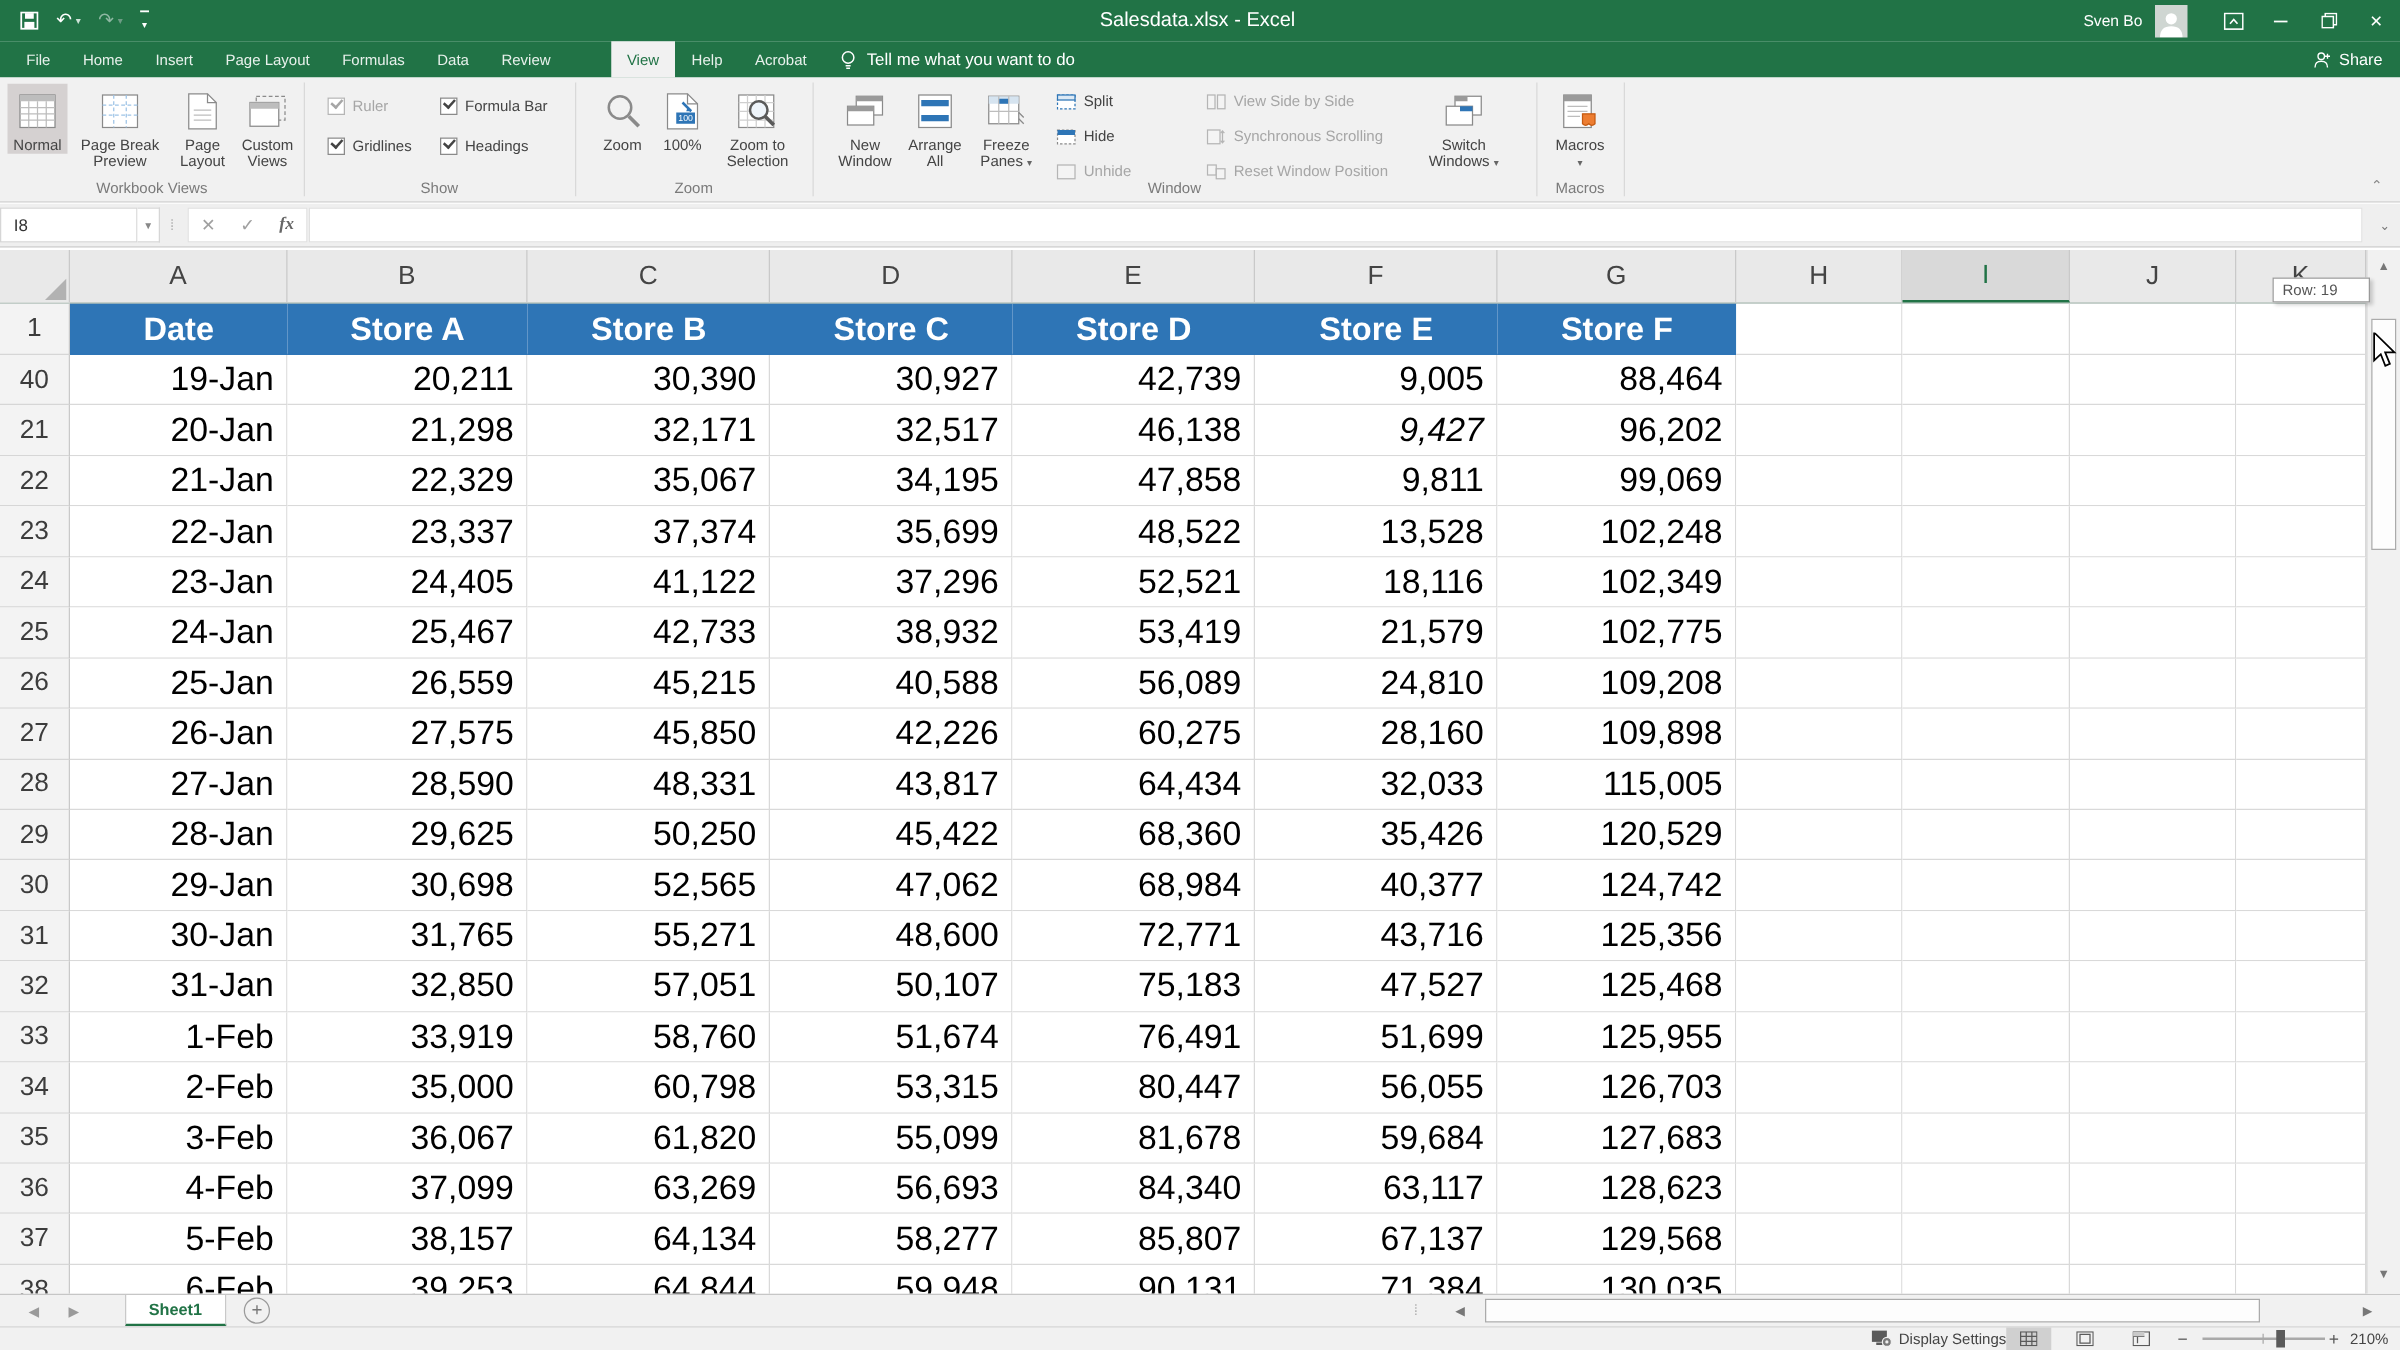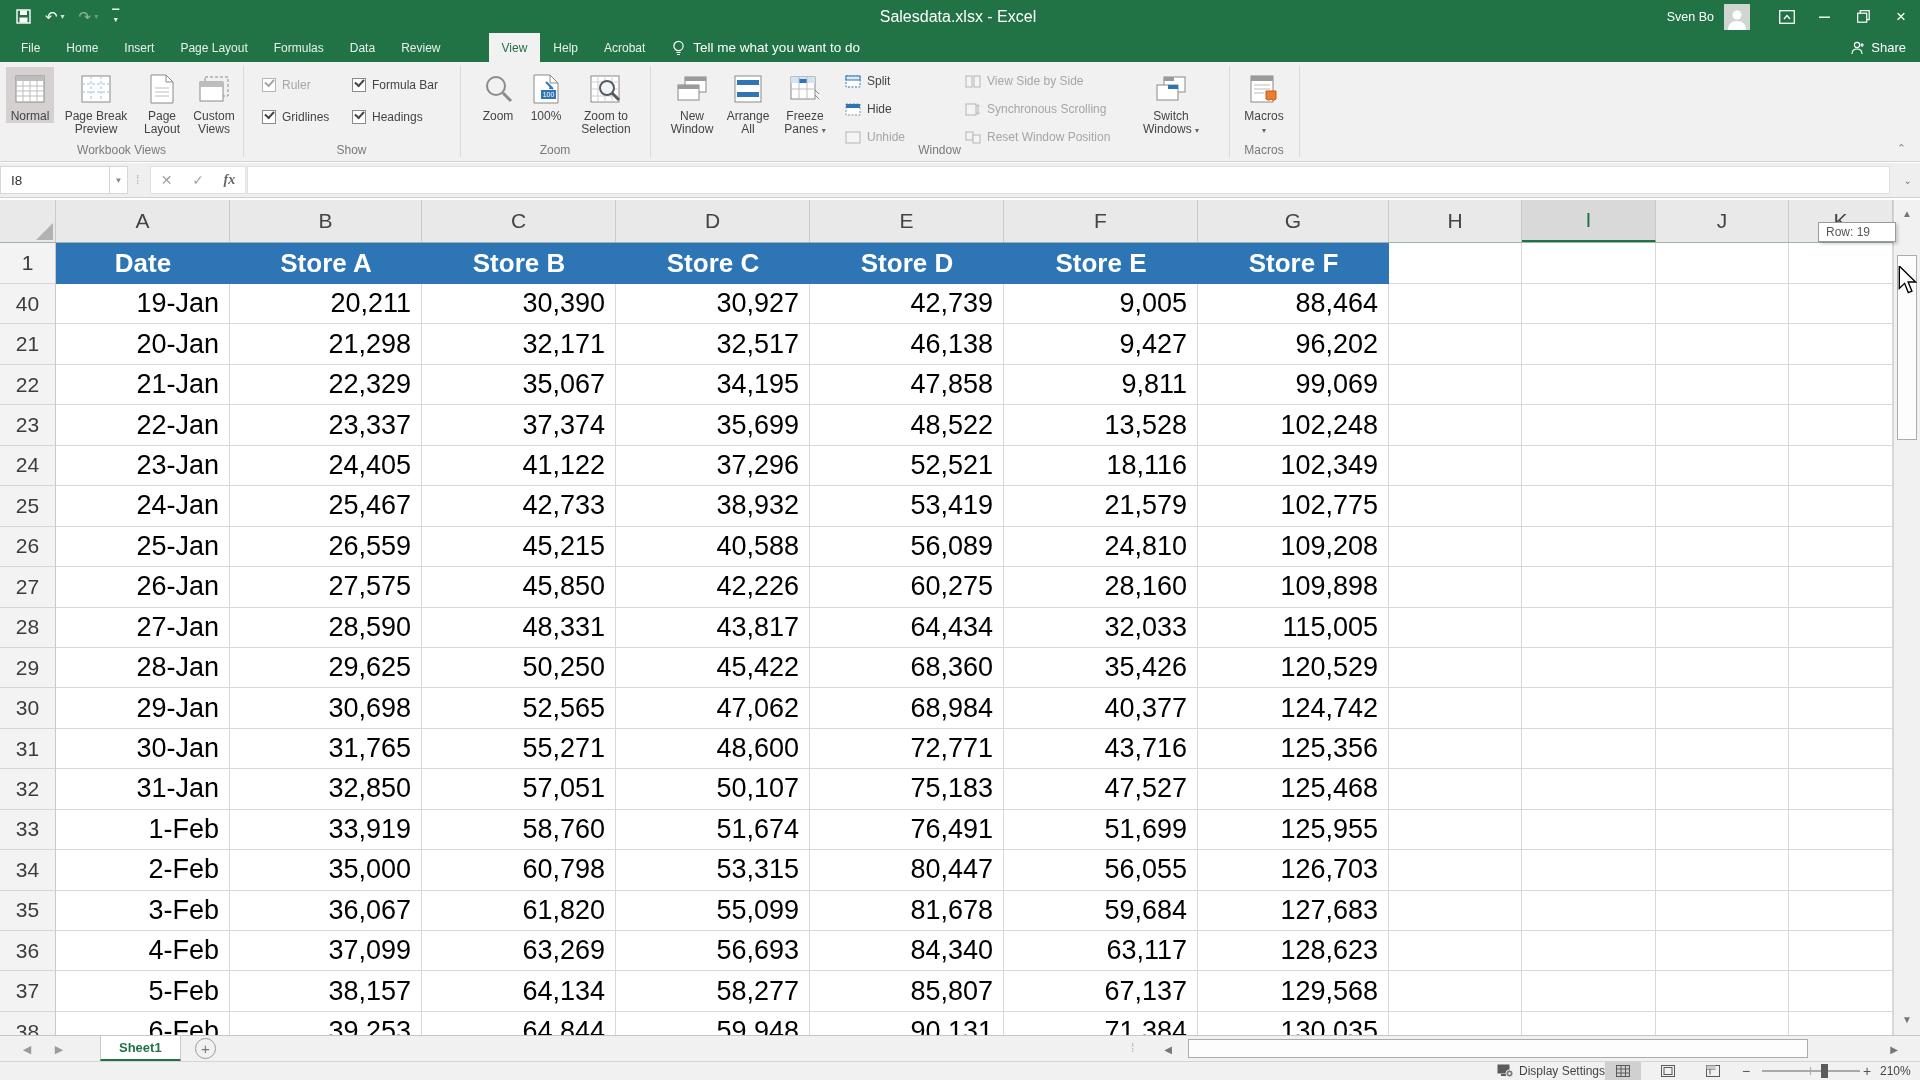--- a/index.html
+++ b/index.html
@@ -445,21 +445,21 @@
           <div class="cell empty" style="width: 133px; height: 40.45px;"></div>
           <div class="cell empty" style="width: 104px; height: 40.45px;"></div>
         </div>
         <div class="row">
           <div class="rownum" style="height: 40.45px;">21</div>
           <div class="cell" style="width: 174px; height: 40.45px;">20-Jan</div>
           <div class="cell" style="width: 192px; height: 40.45px;">21,298</div>
           <div class="cell" style="width: 194px; height: 40.45px;">32,171</div>
           <div class="cell" style="width: 194px; height: 40.45px;">32,517</div>
           <div class="cell" style="width: 194px; height: 40.45px;">46,138</div>
-          <div class="cell" style="width: 194px; height: 40.45px;">9,427</div>
+          <div class="cell" style="width: 194px; height: 40.45px; font-style: italic;">9,427</div>
           <div class="cell" style="width: 191px; height: 40.45px;">96,202</div>
           <div class="cell empty" style="width: 133px; height: 40.45px;"></div>
           <div class="cell empty" style="width: 134px; height: 40.45px;"></div>
           <div class="cell empty" style="width: 133px; height: 40.45px;"></div>
           <div class="cell empty" style="width: 104px; height: 40.45px;"></div>
         </div>
         <div class="row">
           <div class="rownum" style="height: 40.45px;">22</div>
           <div class="cell" style="width: 174px; height: 40.45px;">21-Jan</div>
           <div class="cell" style="width: 192px; height: 40.45px;">22,329</div>

